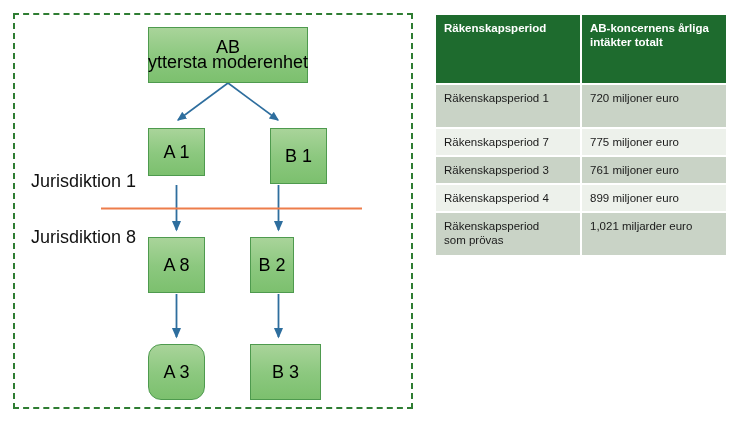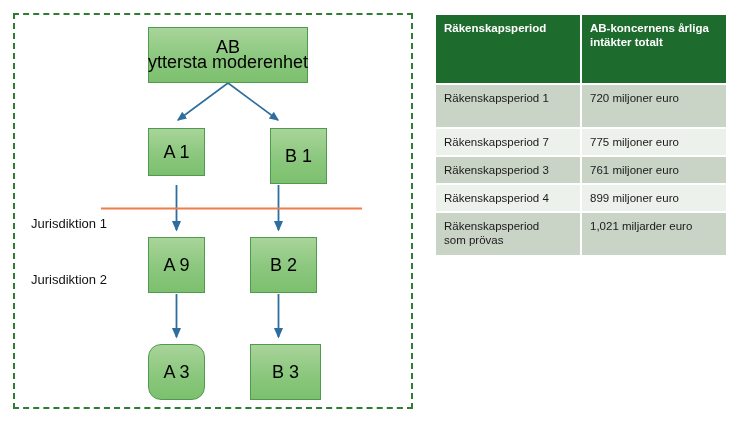--- a/index.html
+++ b/index.html
@@ -43,30 +43,29 @@
     align-items: center;
     justify-content: center;
     flex-direction: column;
   }
   .node-box .line { display: block; white-space: nowrap; }
 
   #node-ab      { left: 148px; top: 27px;  width: 160px; height: 56px; }
   #node-a1      { left: 148px; top: 128px; width: 57px;  height: 48px; }
   #node-b1      { left: 250px; top: 128px; width: 57px;  height: 56px; margin-left: 20px; }
   #node-a2      { left: 148px; top: 237px; width: 57px;  height: 56px; }
-  #node-b2      { left: 250px; top: 237px; width: 67px;  height: 56px; }
+  #node-b2      { left: 250px; top: 237px; width: 44px;  height: 56px; }
   #node-a3      { left: 148px; top: 344px; width: 57px;  height: 56px; border-radius: 13px; }
   #node-b3      { left: 250px; top: 344px; width: 71px;  height: 56px; }
 
   .jur-label {
     position: absolute;
-    font-size: 13px;
+    font-size: 18px;
     color: #111111;
     white-space: nowrap;
-    margin-top: 45px;
   }
   #jur-label-1 { left: 31px; top: 171px; }
   #jur-label-2 { left: 31px; top: 227px; }
 
   #connector-layer {
     position: absolute;
     left: 0; top: 0;
     width: 424px; height: 427px;
     pointer-events: none;
   }
@@ -148,37 +147,37 @@
 
   <div class="node-box" id="node-a1">
     <span class="line">A 1</span>
   </div>
 
   <div class="node-box" id="node-b1">
     <span class="line">B 1</span>
   </div>
 
   <div class="node-box" id="node-a2">
-    <span class="line">A 9</span>
+    <span class="line">A 8</span>
   </div>
 
   <div class="node-box" id="node-b2">
     <span class="line">B 2</span>
   </div>
 
   <div class="node-box" id="node-a3">
     <span class="line">A 3</span>
   </div>
 
   <div class="node-box" id="node-b3">
     <span class="line">B 3</span>
   </div>
 
   <div class="jur-label" id="jur-label-1">Jurisdiktion 1</div>
-  <div class="jur-label" id="jur-label-2">Jurisdiktion 2</div>
+  <div class="jur-label" id="jur-label-2">Jurisdiktion 8</div>
 </div>
 
 <div id="revenue-table-wrap">
   <table id="revenue-table">
     <colgroup>
       <col class="col-period">
       <col class="col-amount">
     </colgroup>
     <thead>
       <tr>

